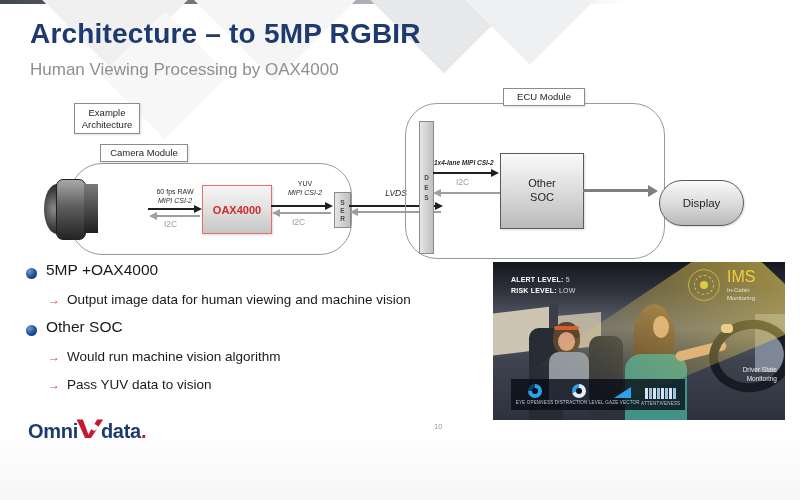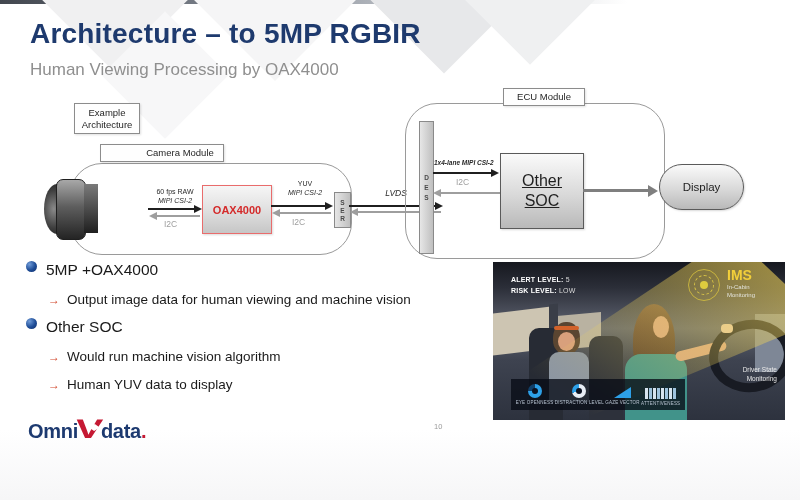--- a/index.html
+++ b/index.html
@@ -54,21 +54,21 @@
   .lvds { position:absolute; font-size:8.5px; font-style:italic; color:#2a2a2a; text-align:center; }
   .csi4 { position:absolute; font-size:6.5px; font-weight:bold; font-style:italic; color:#2a2a2a; }
   
   .lens-ell { position:absolute; left:44px; top:184px; width:26px; height:50px; border-radius:50%;
     background:radial-gradient(ellipse at 38% 50%, #8a8a8a 0%, #3c3c3c 55%, #161616 100%); }
   .lens-barrel { position:absolute; left:56px; top:179px; width:28px; height:59px; border-radius:7px;
     border:1px solid #1f1f1f; background:linear-gradient(180deg,#a8a8a8 0%,#5e5e5e 45%,#242424 100%); }
   .lens-back { position:absolute; left:84px; top:184px; width:14px; height:49px;
     background:linear-gradient(180deg,#7a7a7a,#1f1f1f); }
   
-  .b1 { position:absolute; display:flex; align-items:flex-start; gap:9px;
+  .b1 { position:absolute; display:flex; align-items:flex-end; gap:9px;
     font-size:15.5px; color:#1a1a1a; }
   .b1 .dot { width:11px; height:11px; border-radius:50%; flex:0 0 auto;
     background:radial-gradient(circle at 32% 30%, #6f9bd8 0%, #1d4c96 55%, #14306b 100%); }
   .b2 { position:absolute; display:flex; align-items:center; gap:7px;
     font-size:13.5px; color:#1a1a1a; }
   .b2 .sarr { color:#d2492e; font-size:12px; flex:0 0 auto; }
   
   .photo { position:absolute; left:493px; top:262px; width:292px; height:158px; overflow:hidden;
     background:linear-gradient(180deg,#16181f 0%,#2b2e38 16%,#4c505c 32%,#5d626e 42%,#3e4350 62%,#2d323e 100%); }
   .ph { position:absolute; }
@@ -96,21 +96,21 @@
     clip-path:polygon(68% 0, 92% 0, 100% 14%, 100% 46%, 30% 100%, 0 100%, 0 84%); }
   .alert { left:18px; top:12px; font-size:7px; font-weight:bold; color:#ffffff; line-height:1.6;
     letter-spacing:0.2px; }
   .alert .val { font-weight:normal; color:#d8d8d8; }
   .ims { left:194px; top:6px; display:flex; align-items:flex-start; gap:6px; }
   .ims-icon { position:relative; width:34px; height:34px; flex:0 0 auto; }
   .ims-ring { position:absolute; border-radius:50%; }
   .ims-ring.r1 { left:1px; top:1px; width:30px; height:30px; border:1.5px solid rgba(222,199,62,0.75); }
   .ims-ring.r2 { left:7px; top:7px; width:18px; height:18px; border:1.5px dashed rgba(230,208,70,0.9); }
   .ims-ring.r3 { left:13px; top:13px; width:8px; height:8px; background:#decb3e; }
-  .ims-txt .t { font-size:14px; font-weight:bold; color:#f2cf3a; line-height:1.1; }
+  .ims-txt .t { font-size:16px; font-weight:normal; color:#f2cf3a; line-height:1.1; }
   .ims-txt .s { font-size:6px; color:#e3e3da; line-height:1.35; }
   .dms { left:0; top:104px; width:284px; text-align:right; }
   .dms .t { font-size:12px; font-weight:bold; color:#35a2de; line-height:1.15; }
   .dms .s { font-size:6.5px; color:#e8e8e8; line-height:1.35; }
   .hud { left:18px; top:117px; width:166px; height:31px; background:rgba(8,12,22,0.78);
     display:flex; align-items:center; justify-content:space-around; padding:0 4px; }
   .metric { display:flex; flex-direction:column; align-items:center; gap:2px; }
   .m-lbl { font-size:4.5px; color:#b9c4d2; letter-spacing:0.2px; white-space:nowrap; }
   .mi-donut { width:14px; height:14px; border-radius:50%; position:relative;
     background:conic-gradient(#2da0e8 0 76%, #11406a 76% 100%); }
@@ -151,21 +151,21 @@
   <div class="subtitle">Human Viewing Processing by OAX4000</div>
 
   <div class="labelbox" style="left:74px; top:103px; width:64px; height:29px;">
     <div>
       <div>Example</div>
       <div>Architecture</div>
     </div>
   </div>
 
   <div class="modrect" style="left:70px; top:163px; width:280px; height:90px;"></div>
-  <div class="labelbox" style="left:100px; top:144px; width:86px; height:16px;padding-left:36px;">Camera Module</div>
+  <div class="labelbox" style="left:100px; top:144px; width:86px; height:16px;">Camera Module</div>
 
   <div class="lens-ell"></div>
   <div class="lens-barrel"></div>
   <div class="lens-back"></div>
 
 
   <div class="lbl2" style="left:146px; top:187px; width:58px;">
     <div>60 fps RAW</div>
     <div class="it">MIPI CSI-2</div>
   </div>
@@ -200,48 +200,48 @@
     <span>D</span>
     <span>E</span>
     <span>S</span>
   </div>
 
   <div class="csi4" style="left:434px; top:159px;">1x4-lane MIPI CSI-2</div>
   <div class="arr arr-r" style="left:433px; top:172px; width:59px;"></div>
   <div class="i2c" style="left:456px; top:177px;">I2C</div>
   <div class="arr arr-l" style="left:440px; top:192px; width:60px;"></div>
 
-  <div class="graybox" style="left:500px; top:153px; width:82px; height:74px; font-size:16px; line-height:1.25;text-decoration:underline;">
+  <div class="graybox" style="left:500px; top:153px; width:82px; height:74px; font-size:11px; line-height:1.25;">
     <span>Other</span>
     <span>SOC</span>
   </div>
 
   <div class="arr arr-thick" style="left:583px; top:189px; width:66px;"></div>
 
-  <div class="graybox" style="left:659px; top:164px; width:83px; height:44px; font-size:11.5px;border-radius:23px;">Display</div>
+  <div class="graybox" style="left:659px; top:180px; width:83px; height:44px; font-size:11.5px;border-radius:23px;">Display</div>
 
   <div class="b1" style="left:26px; top:261px;">
     <span class="dot"></span>
     <span>5MP +OAX4000</span>
   </div>
   <div class="b2" style="left:48px; top:292px;">
     <span class="sarr">→</span>
     <span>Output image data for human viewing and machine vision</span>
   </div>
   <div class="b1" style="left:26px; top:318px;">
     <span class="dot"></span>
     <span>Other SOC</span>
   </div>
   <div class="b2" style="left:48px; top:349px;">
     <span class="sarr">→</span>
     <span>Would run machine vision algorithm</span>
   </div>
   <div class="b2" style="left:48px; top:377px;">
     <span class="sarr">→</span>
-    <span>Human YUV data to display</span>
+    <span>Pass YUV data to vision</span>
   </div>
 
   <div class="photo">
     <div class="ph win-l1"></div>
     <div class="ph win-l2"></div>
     <div class="ph pillar"></div>
     <div class="ph win-r"></div>
     <div class="ph seat-a"></div>
     <div class="ph seat-b"></div>
     <div class="ph child-hair"></div>

